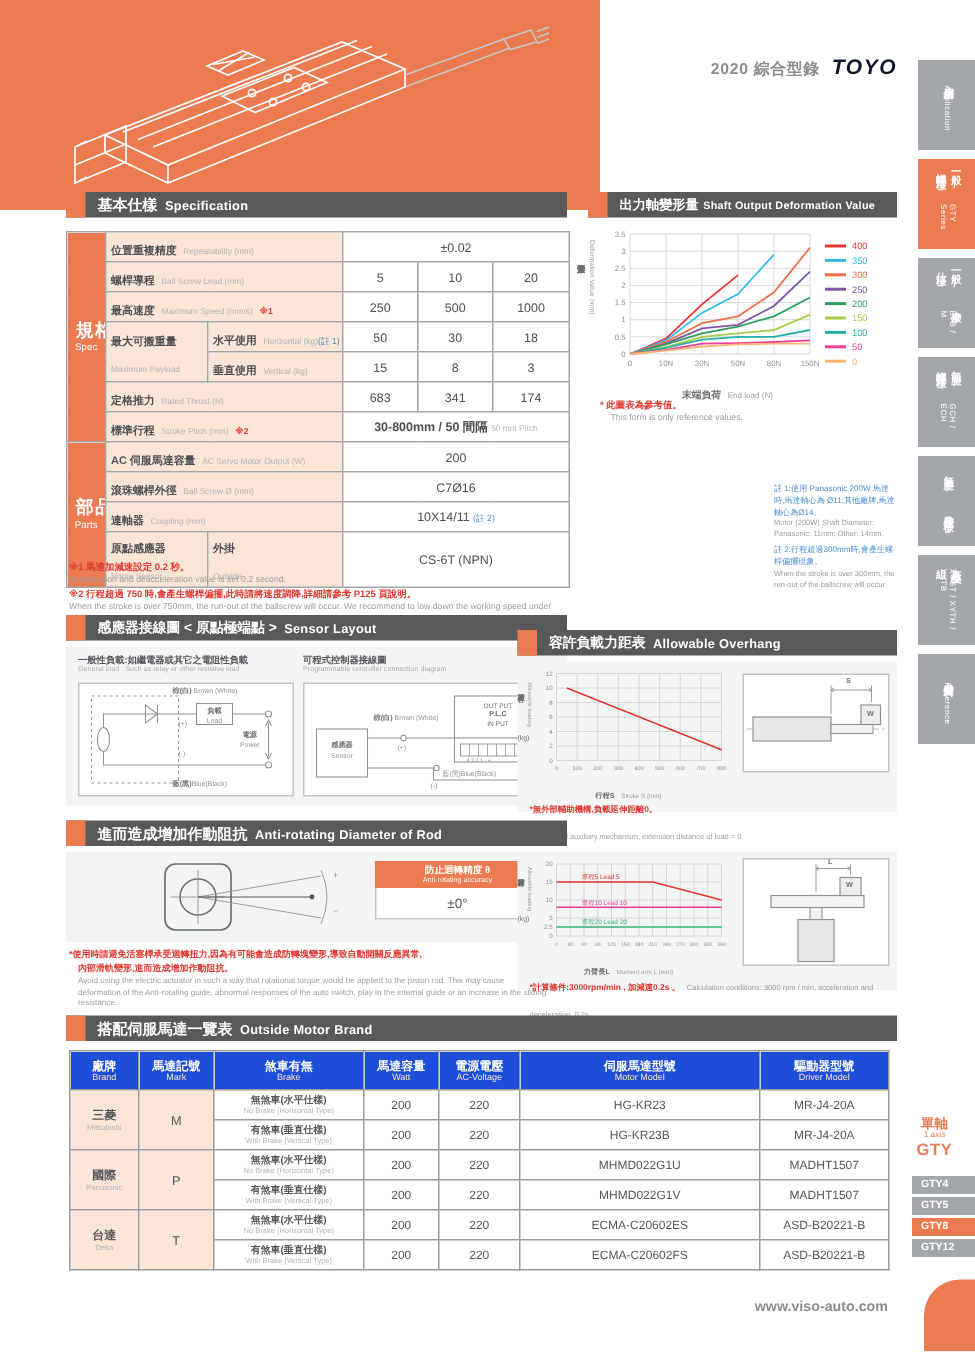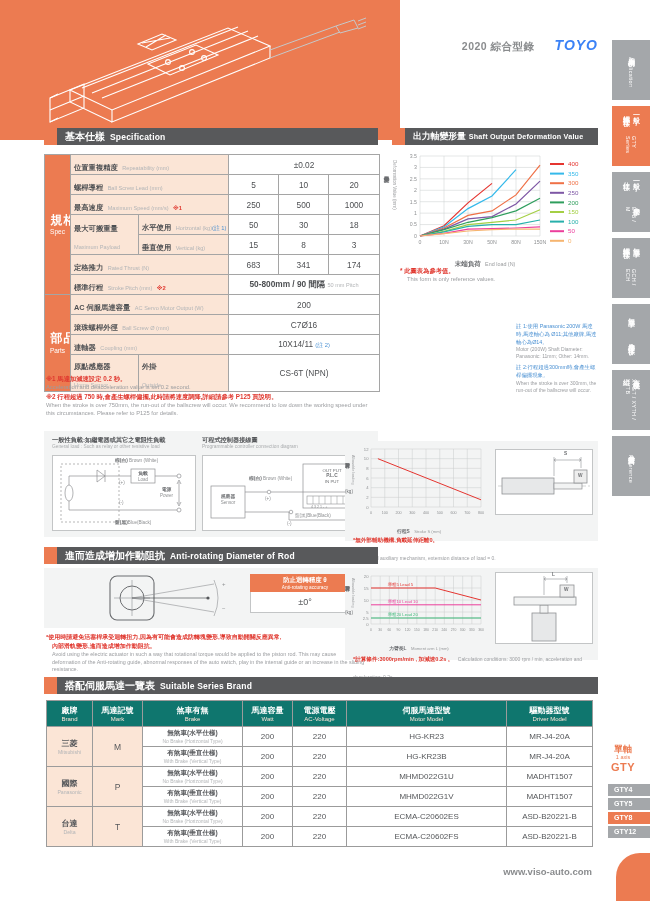--- a/index.html
+++ b/index.html
@@ -3,21 +3,21 @@
 <meta charset="utf-8">
 <style>
   html,body{margin:0;padding:0;background:#fff;}
   .page{position:relative;width:650px;height:901px;background:#fff;overflow:hidden;
         font-family:"Liberation Sans","DejaVu Sans",sans-serif;}
   
   .header-art{position:absolute;left:0;top:0;width:400px;height:140px;background:#EC7B51;}
   .art-svg{position:absolute;left:0;top:0;}
   .logo-line{position:absolute;left:400px;top:36px;width:198px;text-align:right;white-space:nowrap;}
   .cat-title{font-size:10.5px;font-weight:bold;color:#8a8c8e;letter-spacing:.5px;}
-  .logo{font-size:14px;font-weight:900;font-style:italic;color:#3b82f6;letter-spacing:1px;margin-left:20px;}
+  .logo{font-size:14px;font-weight:900;font-style:italic;color:#0f172a;letter-spacing:1px;margin-left:8px;}
   .phone{position:absolute;left:370px;top:76px;width:228px;text-align:right;font-size:14px;color:#95979a;}
   
   .side-tab{position:absolute;right:0;width:38px;height:60px;background:#A4A7AA;color:#fff;
             writing-mode:vertical-rl;display:flex;align-items:center;justify-content:center;
             gap:2px;padding:4px 0;box-sizing:border-box;}
   .side-tab.active{background:#EC7B51;}
   .st-zh{text-orientation:upright;font-size:7px;font-weight:bold;letter-spacing:1px;}
   .st-en{font-size:5.3px;letter-spacing:.4px;}
   
   .secbar{position:absolute;height:17px;background:#58595B;display:flex;align-items:center;}
@@ -62,21 +62,21 @@
   
   .ar-box{position:absolute;width:110px;}
   .ar-head{background:#EC7B51;color:#fff;text-align:center;padding:2px 0;}
   .ar-head .h1{font-size:6.4px;font-weight:bold;}
   .ar-head .h2{font-size:4.8px;}
   .ar-body{background:#fff;border:1px solid #c3c5c6;border-top:none;height:20px;line-height:20px;
            text-align:center;font-size:9px;color:#55575a;}
   
   .motor{position:absolute;left:46px;top:700px;width:546px;}
   .motor th,.motor td{border:1px solid #9b9b9b;padding:0 2px;overflow:hidden;}
-  .motor th{background:#0f766e;height:25px;}
+  .motor th{background:#1d4ed8;height:25px;}
   .hz{font-size:8px;font-weight:bold;color:#fff;}
   .he{font-size:6px;color:#fde4d7;font-weight:normal;}
   .motor td{height:19px;text-align:center;background:#fff;}
   .peach{background:#FBE5D6 !important;}
   .bz{font-size:8px;font-weight:bold;color:#55575a;}
   .be{font-size:5.2px;color:#b3b5b7;}
   .mark{font-size:8.5px;color:#55575a;}
   .kz{font-size:6.6px;font-weight:bold;color:#55575a;white-space:nowrap;}
   .ke{font-size:5px;color:#b3b5b7;white-space:nowrap;}
   .num{font-size:8px;color:#55575a;}
@@ -211,21 +211,21 @@
       <td class="val">3</td>
     </tr>
     <tr>
       <td colspan="2" class="lab"><span class="lz">定格推力</span> <span class="le">Rated Thrust (N)</span></td>
       <td class="val">683</td>
       <td class="val">341</td>
       <td class="val">174</td>
     </tr>
     <tr>
       <td colspan="2" class="lab"><span class="lz">標準行程</span> <span class="le">Stroke Pitch (mm)</span> <span class="mk-red">※2</span></td>
-      <td colspan="3" class="val"><b style="font-size:8.3px">50-800mm / 90 間隔</b> <span class="le">50 mm Pitch</span></td>
+      <td colspan="3" class="val"><b style="font-size:8.3px">30-800mm / 50 間隔</b> <span class="le">50 mm Pitch</span></td>
     </tr>
     <tr>
       <td rowspan="4" class="side">
         <div class="side-zh">部品</div>
         <div class="side-en">Parts</div>
           </td>
       <td colspan="2" class="lab"><span class="lz">AC 伺服馬達容量</span> <span class="le">AC Servo Motor Output (W)</span></td>
       <td colspan="3" class="val">200</td>
     </tr>
     <tr>
@@ -317,20 +317,25 @@
     <div class="ngray" style="margin-left:7px">This form is only reference values.</div>
   </div>
 
   <div class="bluenotes">
     <p class="nblue">註 1:使用 Panasonic 200W 馬達時,馬達軸心為 Ø11;其他廠牌,馬達軸心為Ø14。</p>
     <p class="nblue-en">Motor (200W) Shaft Diameter: Panasonic: 11mm; Other: 14mm.</p>
     <p class="nblue">註 2:行程超過300mm時,會產生螺桿偏擺現象。</p>
     <p class="nblue-en">When the stroke is over 300mm, the run-out of the ballscrew will occur.</p>
   </div>
 
+  <div class="secbar" style="left:44px;top:410px;width:334px">
+    <span class="accent"></span>
+    <span class="sb-zh" style="font-size:9.2px">感應器接線圖 &lt; 原點極端點 &gt;</span>
+    <span class="sb-en">Sensor Layout</span>
+    </div>
   <div class="panel" style="left:44px;top:431px;width:334px;height:106px">
     <span class="dtitle-zh" style="left:8px;top:5px">一般性負載:如繼電器或其它之電阻性負載</span>
     <span class="dtitle-en" style="left:8px;top:13px">General load : Such as relay or other resistive load</span>
     <div class="diagram" style="left:8px;top:24px;width:142px;height:74px">
       <svg width="142" height="74" viewBox="0 0 142 74">
         <rect x="8" y="8" width="58" height="58" fill="none" stroke="#9a9a9a" stroke-width=".7" stroke-dasharray="2,2"></rect>
         <ellipse cx="16" cy="37" rx="4" ry="8" fill="none" stroke="#8f9193" stroke-width=".7"></ellipse>
         <g fill="none" stroke="#8f9193" stroke-width=".7">
           <path d="M16,29 L16,20 L78,20 M102,20 L124,20"></path>
           <path d="M16,45 L16,54 L124,54"></path>
@@ -375,20 +380,25 @@
       <span class="dlab" style="left:10px;top:38px;width:30px;text-align:center"><b>感應器</b><br><span>Sensor</span></span>
       <span class="dlab" style="left:46px;top:20px"><b>棕(白)</b> <span>Brown (White)</span></span>
       <span class="dlab" style="left:62px;top:40px">(+)</span>
       <span class="dlab" style="left:92px;top:57px">藍(黑)Blue(Black)</span>
       <span class="dlab" style="left:84px;top:65px">(-)</span>
       <span class="dlab" style="left:114px;top:12px;width:30px;text-align:center;font-size:4.4px;color:#6f7174"><span>OUT PUT</span><br><b>P.L.C</b><br><span>IN PUT</span></span>
       <span class="dlab" style="left:108px;top:49px;font-size:3.6px">4 3 2 1 - +</span>
     </div>
   </div>
 
+  <div class="secbar" style="left:345px;top:420px;width:253px">
+    <span class="accent"></span>
+    <span class="sb-zh" style="font-size:9.2px">容許負載力距表</span>
+    <span class="sb-en">Allowable Overhang</span>
+    </div>
   <div class="panel" style="left:345px;top:441px;width:253px;height:100px">
     <svg id="overhang-svg" width="136" height="76" viewBox="0 0 136 76" style="position:absolute;left:6px;top:4px">
         <line x1="20" y1="4" x2="20" y2="62" stroke="#c9cccd" stroke-width="0.5"></line>
         <line x1="33.75" y1="4" x2="33.75" y2="62" stroke="#c9cccd" stroke-width="0.5"></line>
         <line x1="47.5" y1="4" x2="47.5" y2="62" stroke="#c9cccd" stroke-width="0.5"></line>
         <line x1="61.25" y1="4" x2="61.25" y2="62" stroke="#c9cccd" stroke-width="0.5"></line>
         <line x1="75" y1="4" x2="75" y2="62" stroke="#c9cccd" stroke-width="0.5"></line>
         <line x1="88.75" y1="4" x2="88.75" y2="62" stroke="#c9cccd" stroke-width="0.5"></line>
         <line x1="102.5" y1="4" x2="102.5" y2="62" stroke="#c9cccd" stroke-width="0.5"></line>
         <line x1="116.25" y1="4" x2="116.25" y2="62" stroke="#c9cccd" stroke-width="0.5"></line>
@@ -550,21 +560,21 @@
         </g>
       </svg>
       <span class="dlab" style="left:56px;top:-1px"><b>L</b></span>
       <span class="dlab" style="left:68px;top:14px"><b>W</b></span>
     </div>
   </div>
 
   <div class="secbar" style="left:44px;top:677px;width:554px">
     <span class="accent"></span>
     <span class="sb-zh">搭配伺服馬達一覽表</span>
-    <span class="sb-en">Suitable Series Brand</span>
+    <span class="sb-en">Outside Motor Brand</span>
     </div>
 
   <table class="motor">
     <colgroup>
         <col style="width:46px">
         <col style="width:50px">
         <col style="width:100px">
         <col style="width:50px">
         <col style="width:54px">
         <col style="width:160px">

